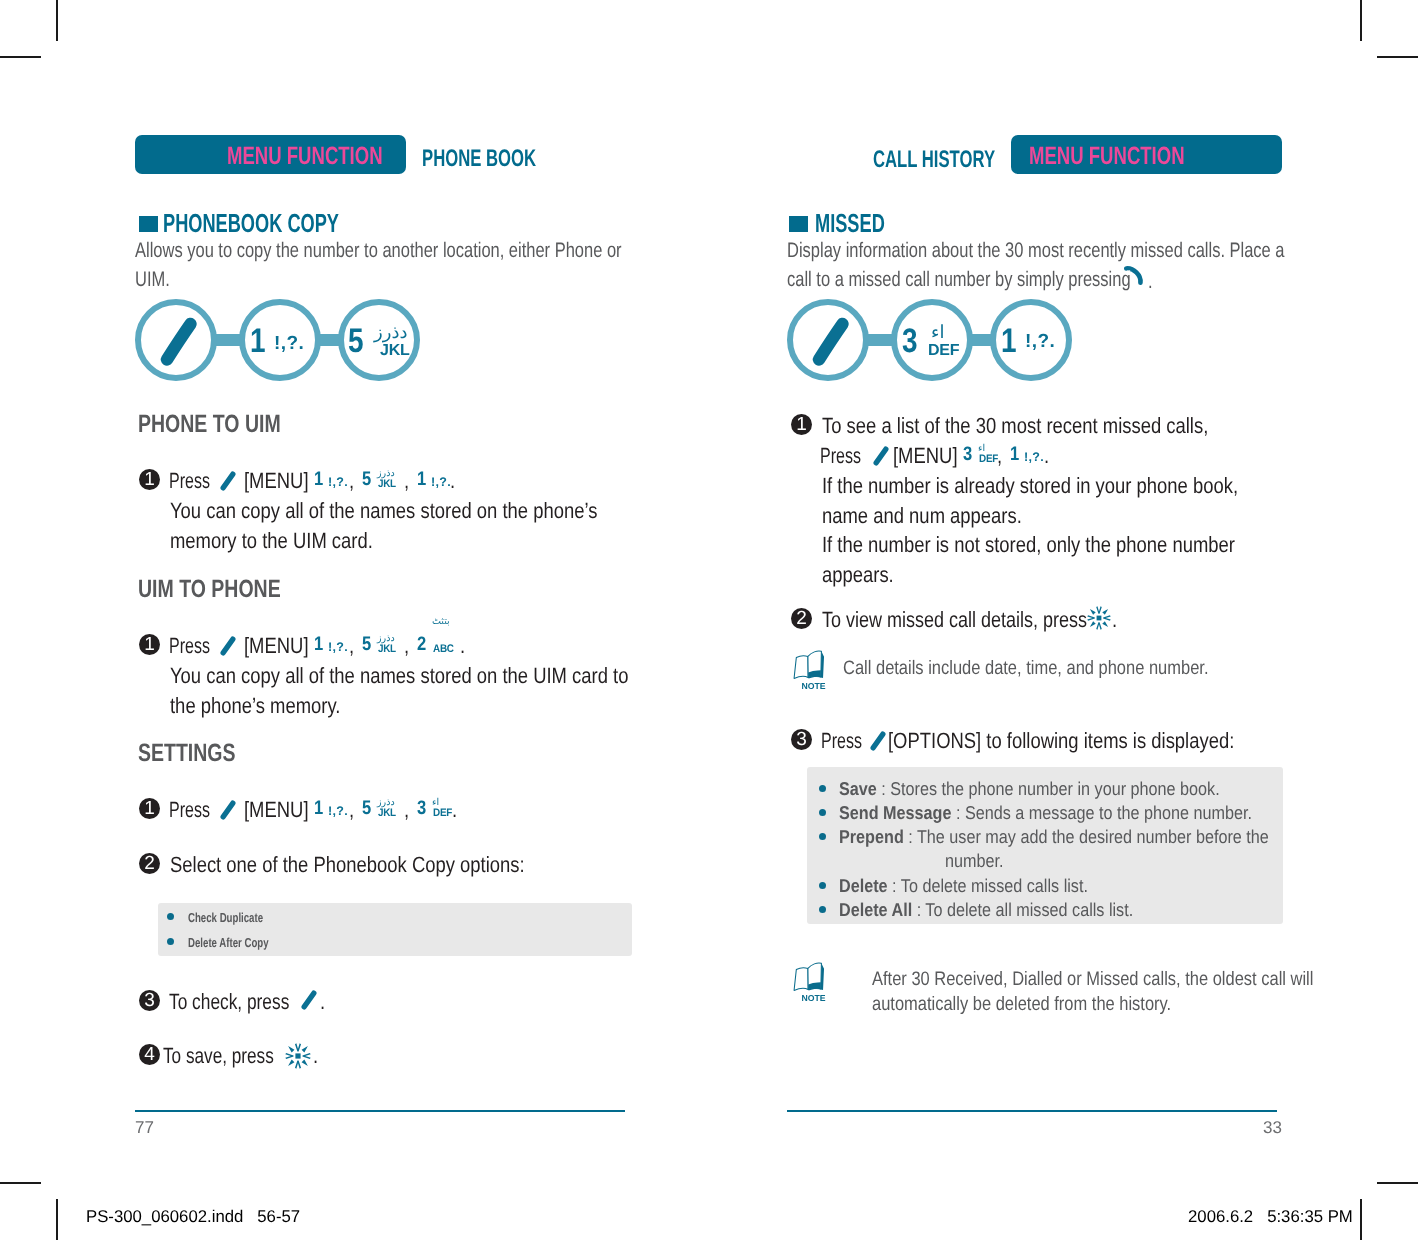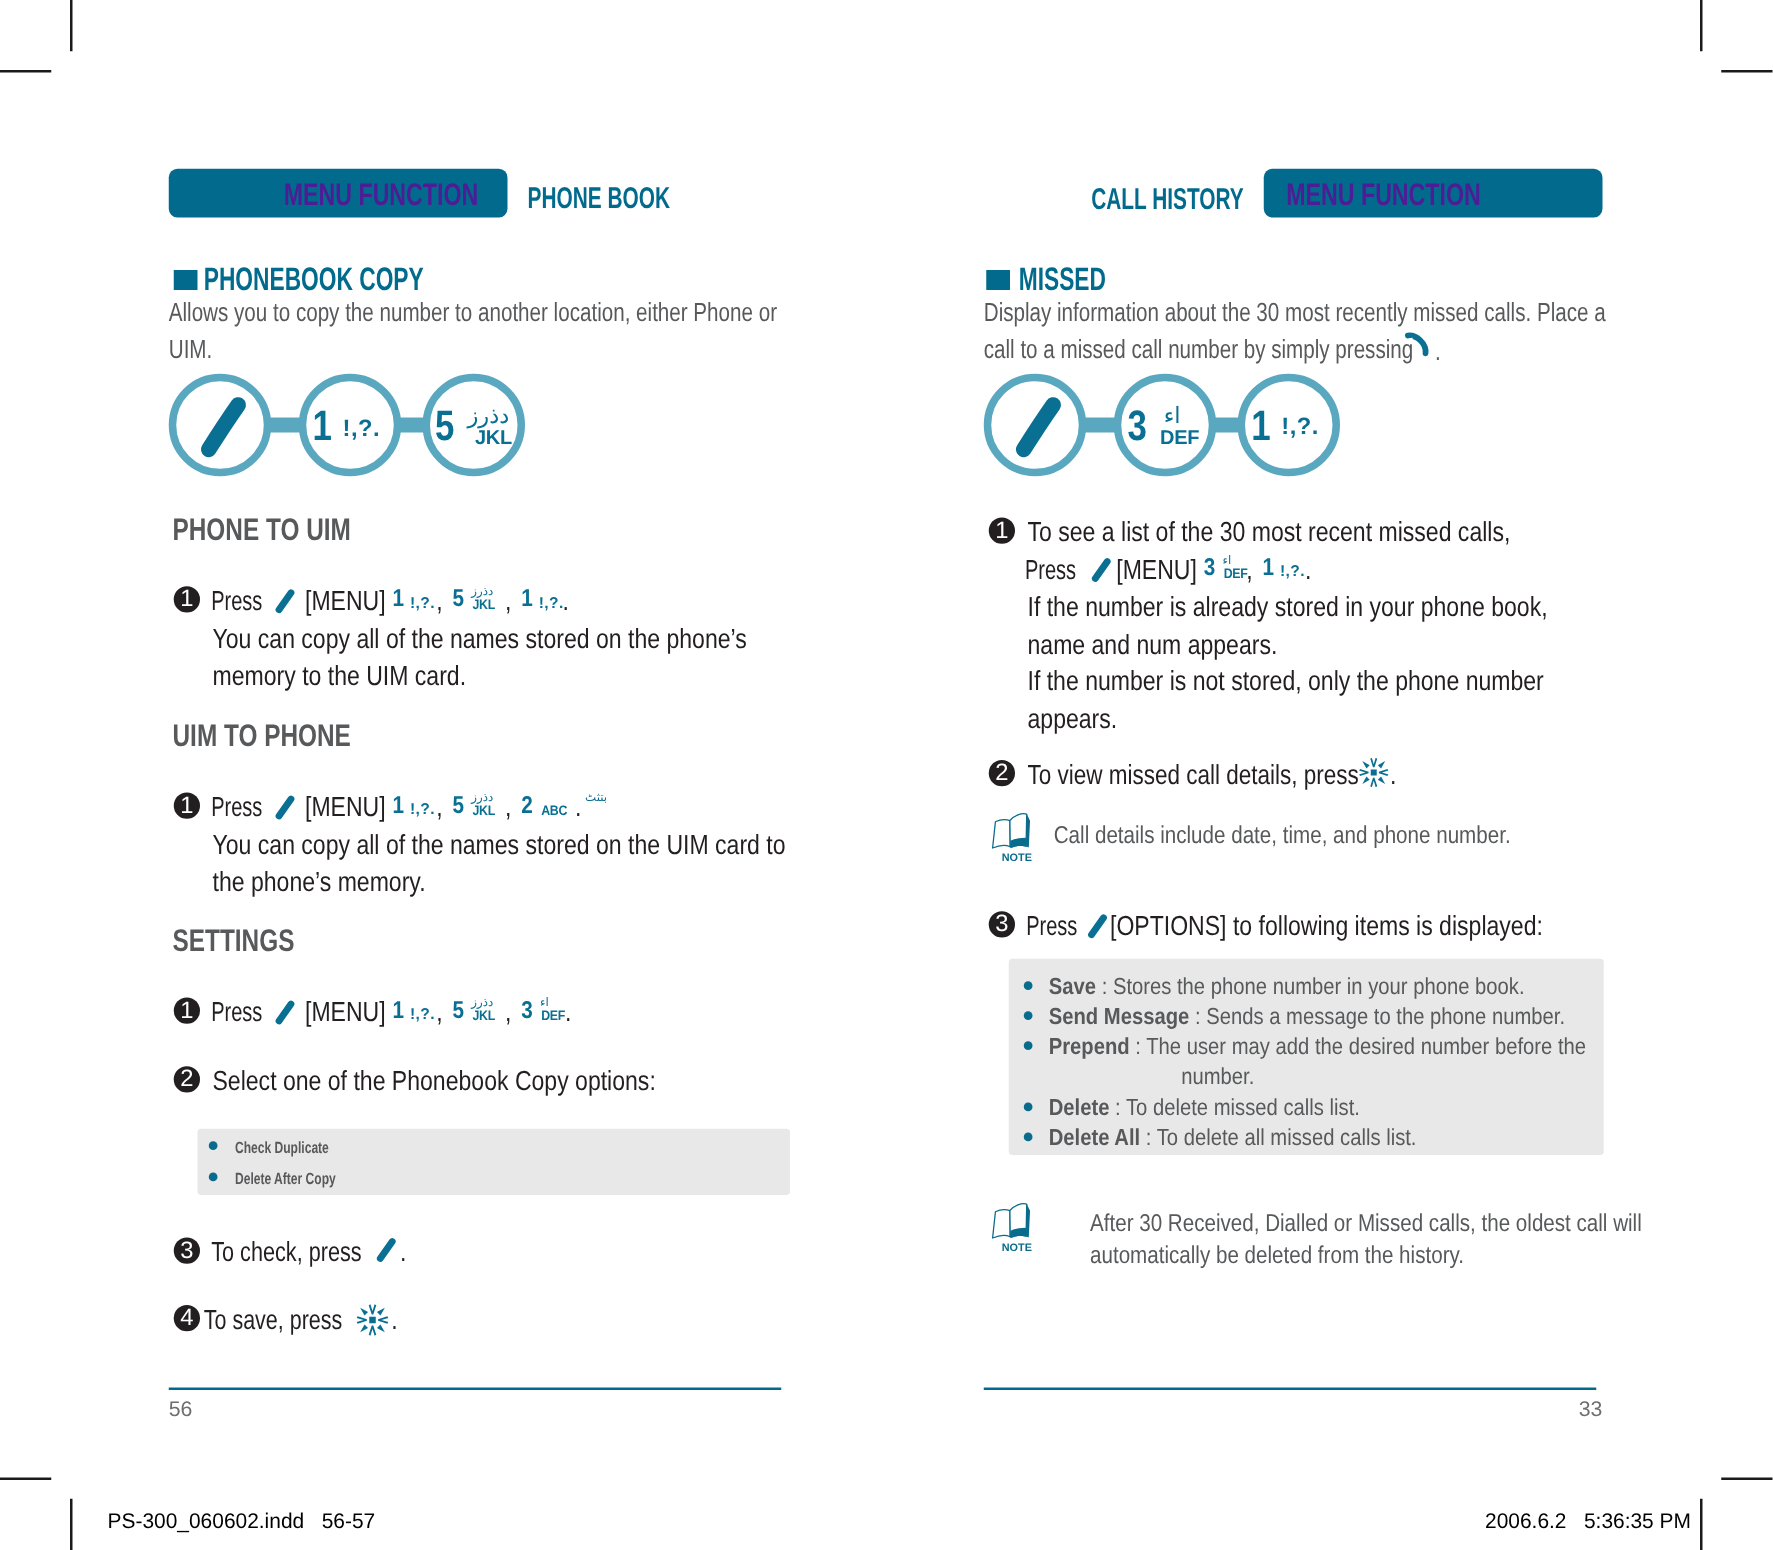--- a/index.html
+++ b/index.html
@@ -4,21 +4,21 @@
 <style>
   html,body{margin:0;padding:0;}
   body{width:1418px;height:1240px;background:#fff;overflow:hidden;
        font-family:"Liberation Sans",sans-serif;
        -webkit-font-smoothing:antialiased;text-rendering:geometricPrecision;}
   #page{position:absolute;left:0;top:0;width:1418px;height:1240px;}
   .cm{position:absolute;background:#1a1a1a;}
   .cd{display:inline-block;transform:scaleX(0.742);transform-origin:left top;white-space:pre;}
   .cdl{display:block;transform:scaleX(0.742);transform-origin:left top;white-space:pre;}
   .tab{position:absolute;background:#026b8d;border-radius:7px;}
-  .tabtxt{position:absolute;color:#4c1d95;font-weight:bold;font-size:25px;line-height:25px;}
+  .tabtxt{position:absolute;color:#ec4899;font-weight:bold;font-size:25px;line-height:25px;}
   .rhead{position:absolute;color:#026b8d;font-weight:bold;font-size:24px;line-height:24px;}
   .rhead>span{transform:scaleX(0.695)!important;}
   .sqbul{position:absolute;background:#026b8d;}
   .sect{position:absolute;color:#026b8d;font-weight:bold;font-size:26px;line-height:26px;}
   .sect>span{transform:scaleX(0.70)!important;}
   .btxt{position:absolute;color:#58595b;font-size:21px;line-height:29px;}
   .btxt>span{transform:scaleX(0.785)!important;}
   .subhead{position:absolute;color:#58595b;font-weight:bold;font-size:25px;line-height:25px;}
   .subhead>span{transform:scaleX(0.78)!important;}
   .num{position:absolute;border-radius:50%;background:#231f20;color:#fff;
@@ -137,21 +137,21 @@
       <div class="stxt" style="left:349px;top:631px;">
         <span class="cdl">,</span>
       </div>
 <span class="ikd" style="left:362px;top:635px;">5</span>
       <span class="ika" style="left:377px;top:634px;">دذرز</span>
       <span class="ikl" style="left:378px;top:644px;">JKL</span>
       <div class="stxt" style="left:404px;top:631px;">
         <span class="cdl">,</span>
       </div>
 <span class="ikd" style="left:417px;top:635px;">2</span>
-      <span class="ika" style="left:432px;top:634px;margin-left:36px;">بتثٹ</span>
+      <span class="ika" style="left:432px;top:617px;">بتثٹ</span>
       <span class="ikl" style="left:433px;top:644px;">ABC</span>
       <div class="stxt" style="left:460px;top:631px;">
         <span class="cdl">.</span>
       </div>
 <div class="stxt" style="left:170px;top:661px;">
         <span class="cdl">You can copy all of the names stored on the UIM card to</span>
         <span class="cdl">the phone’s memory.</span>
       </div>
 <div class="subhead" style="left:138px;top:741px;text-decoration:underline;"><span class="cd">SETTINGS</span></div>
 <div class="num" style="left:139px;top:798px;">1</div>
@@ -218,21 +218,21 @@
           <path d="M 3.0 3.0 L 9.1 6.4 L 6.4 9.1 Z"></path>
           <path d="M 22.0 3.0 L 15.9 6.4 L 18.6 9.1 Z"></path>
           <path d="M 3.0 22.0 L 9.1 18.6 L 6.4 15.9 Z"></path>
           <path d="M 22.0 22.0 L 15.9 18.6 L 18.6 15.9 Z"></path>
         </g>
       </svg>
       <div class="stxt" style="left:313px;top:1041px;">
         <span class="cdl">.</span>
       </div>
 <div class="rule" style="left:135px;top:1110px;width:490px;"></div>
-<div class="pageno" style="left:135px;top:1119px;">56</div>
+<div class="pageno" style="left:135px;top:1119px;">77</div>
 </div>
 <div>
 <div class="tab" style="left:1011px;top:135px;width:271px;height:39px;"></div>
 <div class="tabtxt" style="left:1029px;top:144px;"><span class="cd">MENU FUNCTION</span></div>
 <div class="rhead" style="left:873px;top:148px;"><span class="cd">CALL HISTORY</span></div>
 <div class="sqbul" style="left:789px;top:216px;width:19px;height:16px;"></div>
 <div class="sect" style="left:815px;top:209.5px;"><span class="cd">MISSED</span></div>
 <div class="btxt" style="left:787px;top:236px;">
         <span class="cdl">Display information about the 30 most recently missed calls. Place a</span>
         <span class="cdl">call to a missed call number by simply pressing</span>

